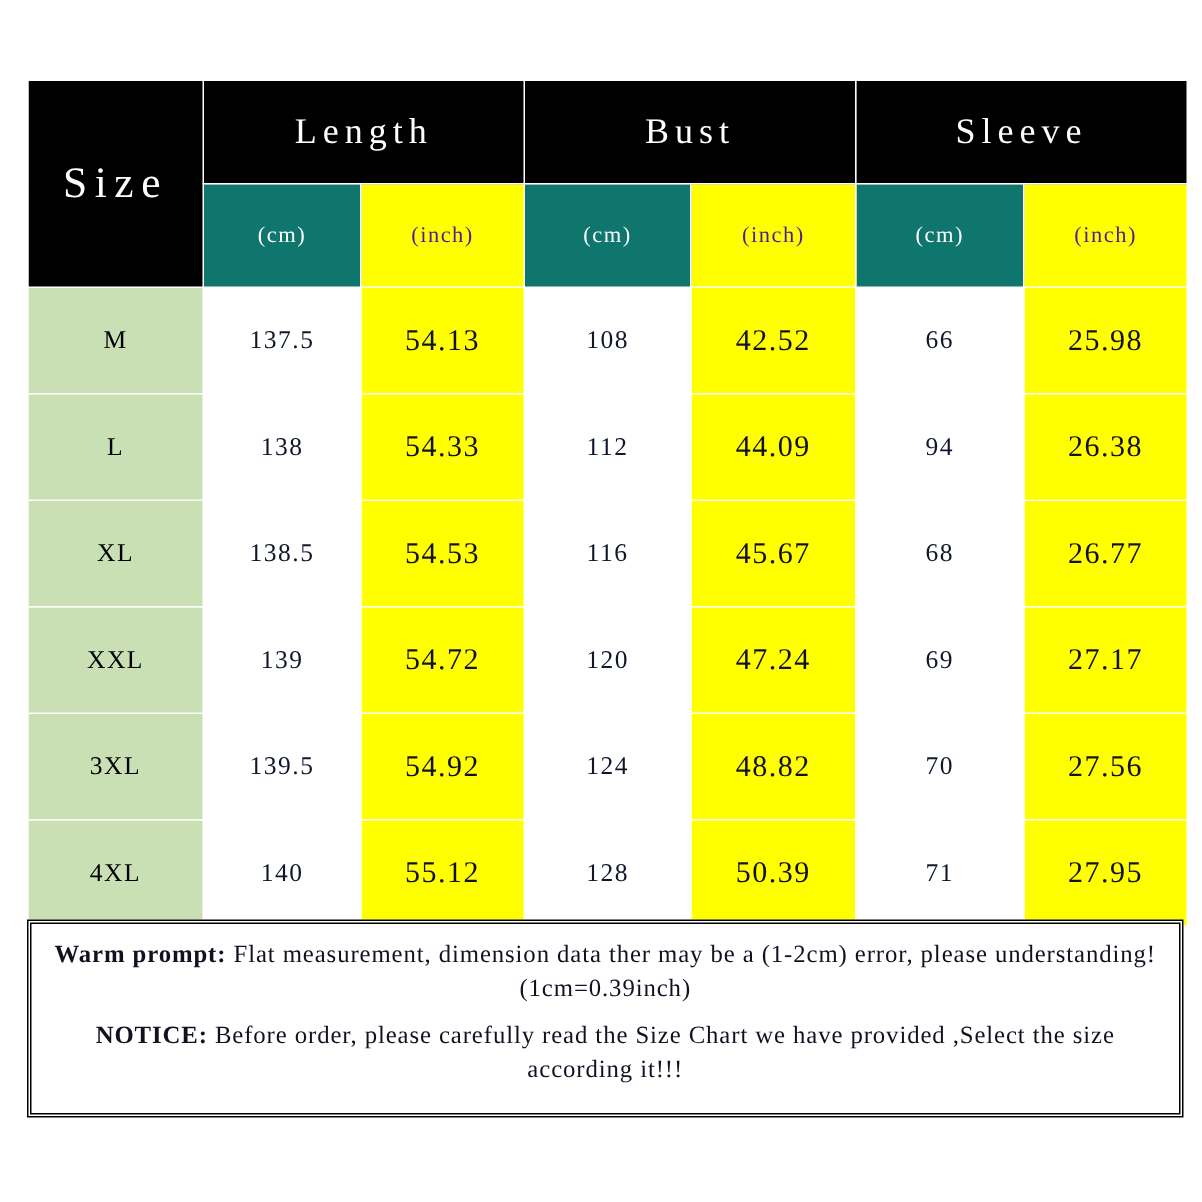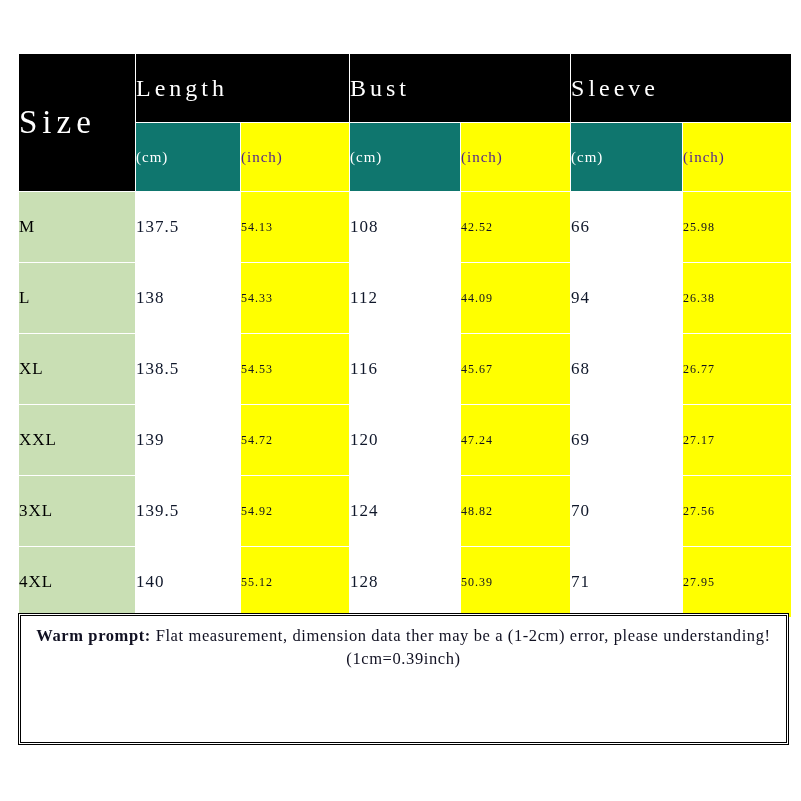--- a/index.html
+++ b/index.html
@@ -25,21 +25,21 @@
     border-collapse: collapse;
     table-layout: fixed;
     width: 773px;
     background: #ffffff;
   }
 
   table.size-table td,
   table.size-table th {
     border: 1px solid #ffffff;
     padding: 0;
-    text-align: left;
+    text-align: center;
     vertical-align: middle;
     font-weight: normal;
   }
 
   
   col.c-size  { width: 117px; }
   col.c-lcm   { width: 105px; }
   col.c-linch { width: 109px; }
   col.c-bcm   { width: 111px; }
   col.c-binch { width: 110px; }
@@ -50,21 +50,21 @@
   .hdr-group {
     background: #000000;
     color: #ffffff;
     height: 68px;
     font-size: 24px;
     letter-spacing: 4px;
   }
   .hdr-size {
     background: #000000;
     color: #ffffff;
-    font-size: 33px;
+    font-size: 29px;
     letter-spacing: 5px;
     height: 136px;
   }
   .hdr-unit {
     height: 68px;
     font-size: 15px;
     font-weight: bold;
     letter-spacing: 1px;
   }
   .hdr-unit.cm {
@@ -90,21 +90,21 @@
   td.cell-cm {
     background: #ffffff;
     color: #0f172a;
     font-size: 17px;
     letter-spacing: 1px;
     border: 1px solid #000000;
   }
   td.cell-inch {
     background: #ffff00;
     color: #111122;
-    font-size: 12px;
+    font-size: 20px;
     letter-spacing: 1px;
     border: 1px solid #000000;
   }
 
   
   #notice-box {
     position: absolute;
     left: 18px;
     top: 613px;
     width: 771px;
@@ -211,13 +211,16 @@
         <td class="cell-inch">27.95</td>
       </tr>
     </tbody>
   </table>
 </div>
 
 <div id="notice-box">
   <p class="notice-para first">
     <span class="notice-lead">Warm prompt:</span><span> Flat measurement, dimension data ther may be a (1-2cm)  error, please understanding! (1cm=0.39inch)</span>
   </p>
+  <p class="notice-para">
+    <span class="notice-lead">NOTICE:</span><span> Before order, please carefully read the Size Chart we have provided  ,Select the size according it!!!</span>
+  </p>
 </div>
 
 </body></html>

